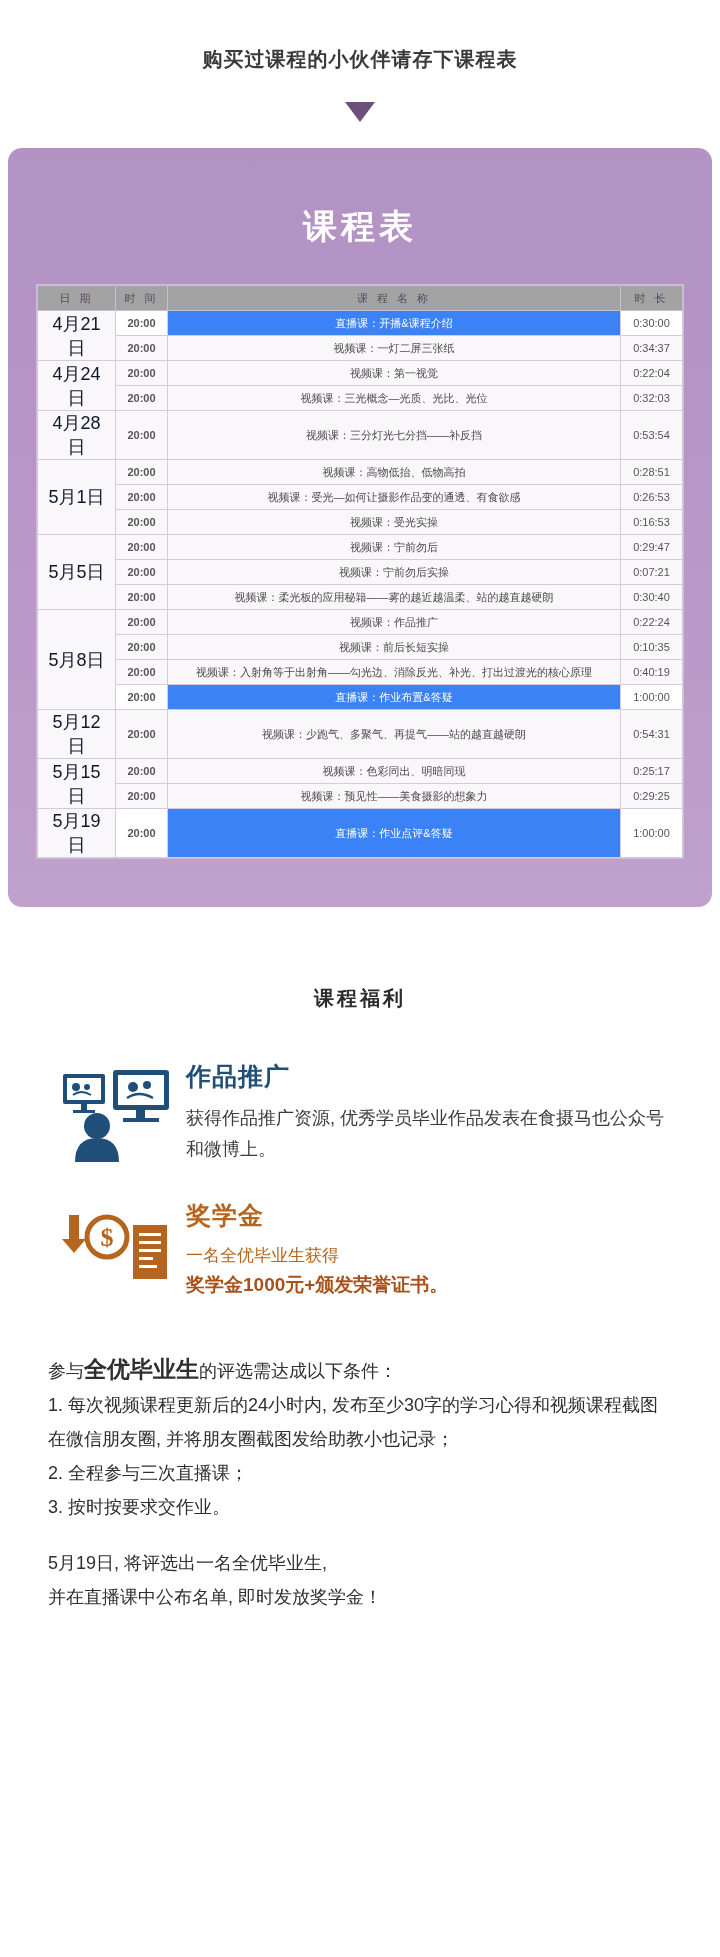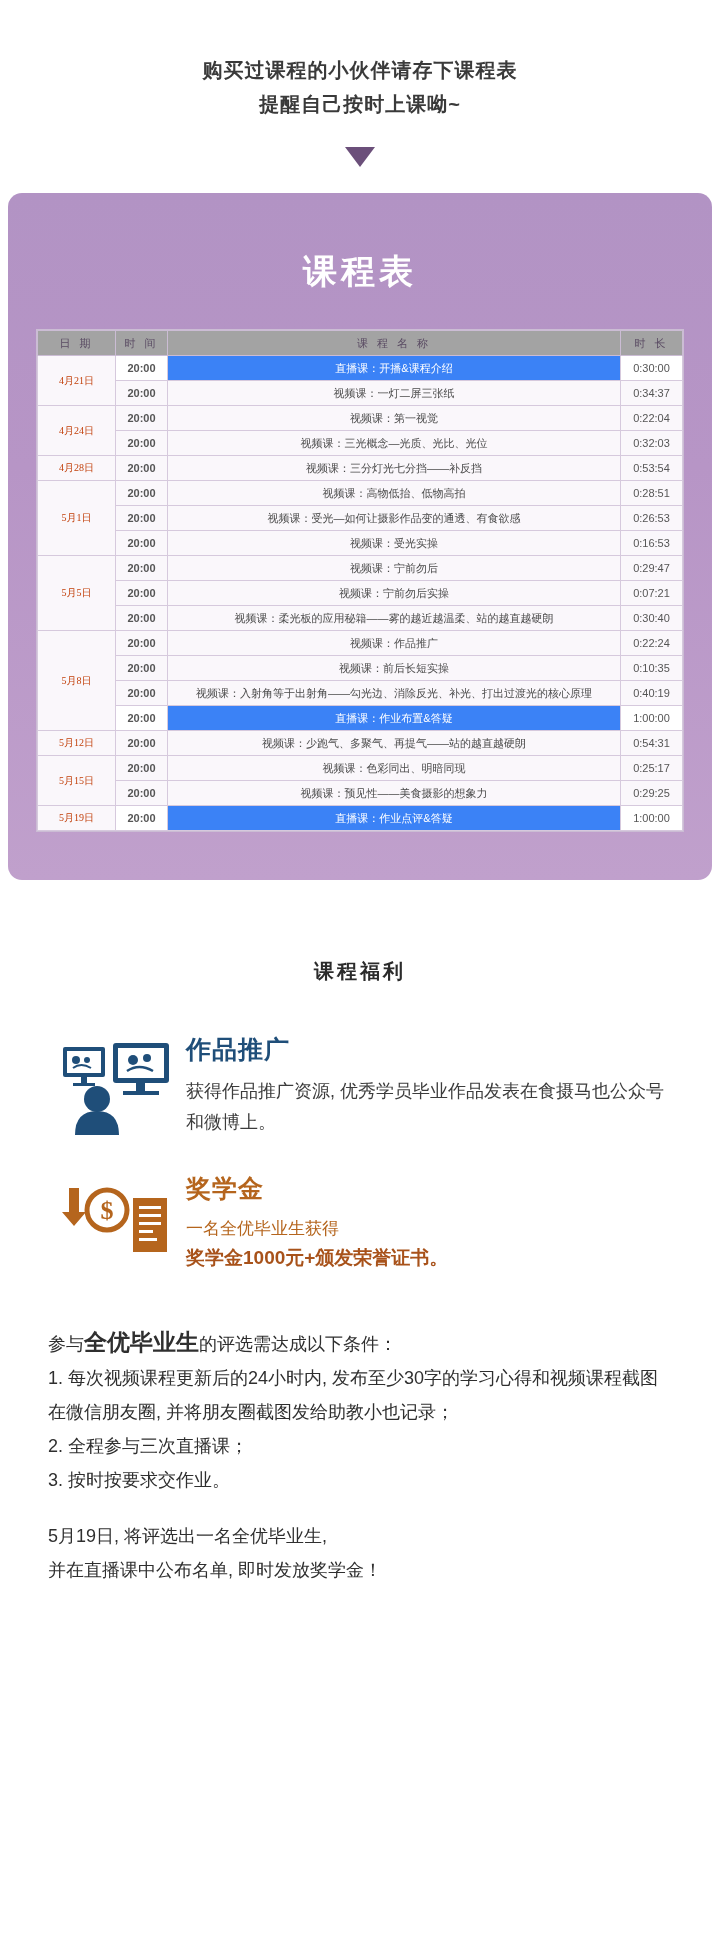--- a/index.html
+++ b/index.html
@@ -10,21 +10,20 @@
   body {
     width: 720px;
     min-height: 1957px;
     font-family: "Liberation Sans", sans-serif;
     color: #333;
     -webkit-font-smoothing: antialiased;
   }
   .page {
     width: 720px;
     position: relative;
-    margin-top: 11px;
   }
 
   
   .top-note {
     text-align: center;
     padding-top: 42px;
     color: #3a3a3a;
   }
   .top-note div {
     font-size: 20px;
@@ -86,25 +85,24 @@
     padding: 0;
   }
   table.schedule td {
     border: 1px solid #d6c9dd;
     height: 24px;
     padding: 0 6px;
     background: #faf7fb;
   }
   td.date {
     text-align: center;
-    font-size: 10px;
-    color: #c2410c;
+    font-size: 18px;
+    color: #0f172a;
     background: #ffffff;
     letter-spacing: 0px;
-    font-family: Liberation Serif, serif;
   }
   td.time {
     text-align: center;
     font-size: 11px;
     color: #555;
     background: #ffffff;
     font-weight: bold;
   }
   td.name {
     text-align: center;
@@ -202,21 +200,20 @@
   .conditions p { margin: 0; }
   .conditions .gap { height: 22px; }
 </style>
 </head>
 <body>
 
 <div class="page">
 
   <div class="top-note">
     <div>购买过课程的小伙伴请存下课程表</div>
-    <div>提醒自己按时上课呦~</div>
   </div>
 
   <div class="arrow-wrap">
     <span class="arrow-down"></span>
   </div>
 
   <div class="panel">
     <div class="panel-title">课程表</div>
 
     <div class="table-wrap">

